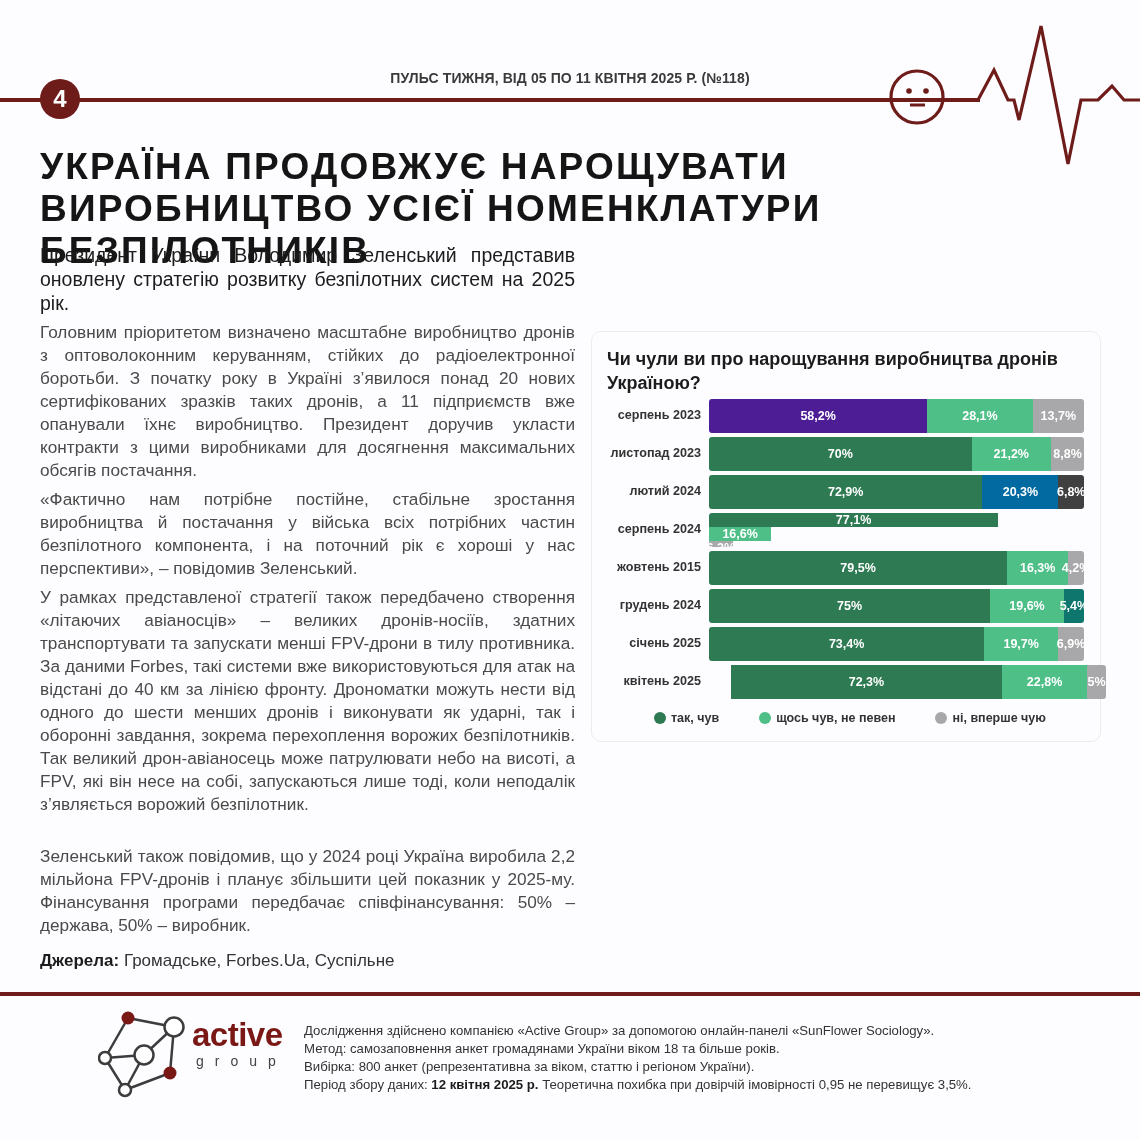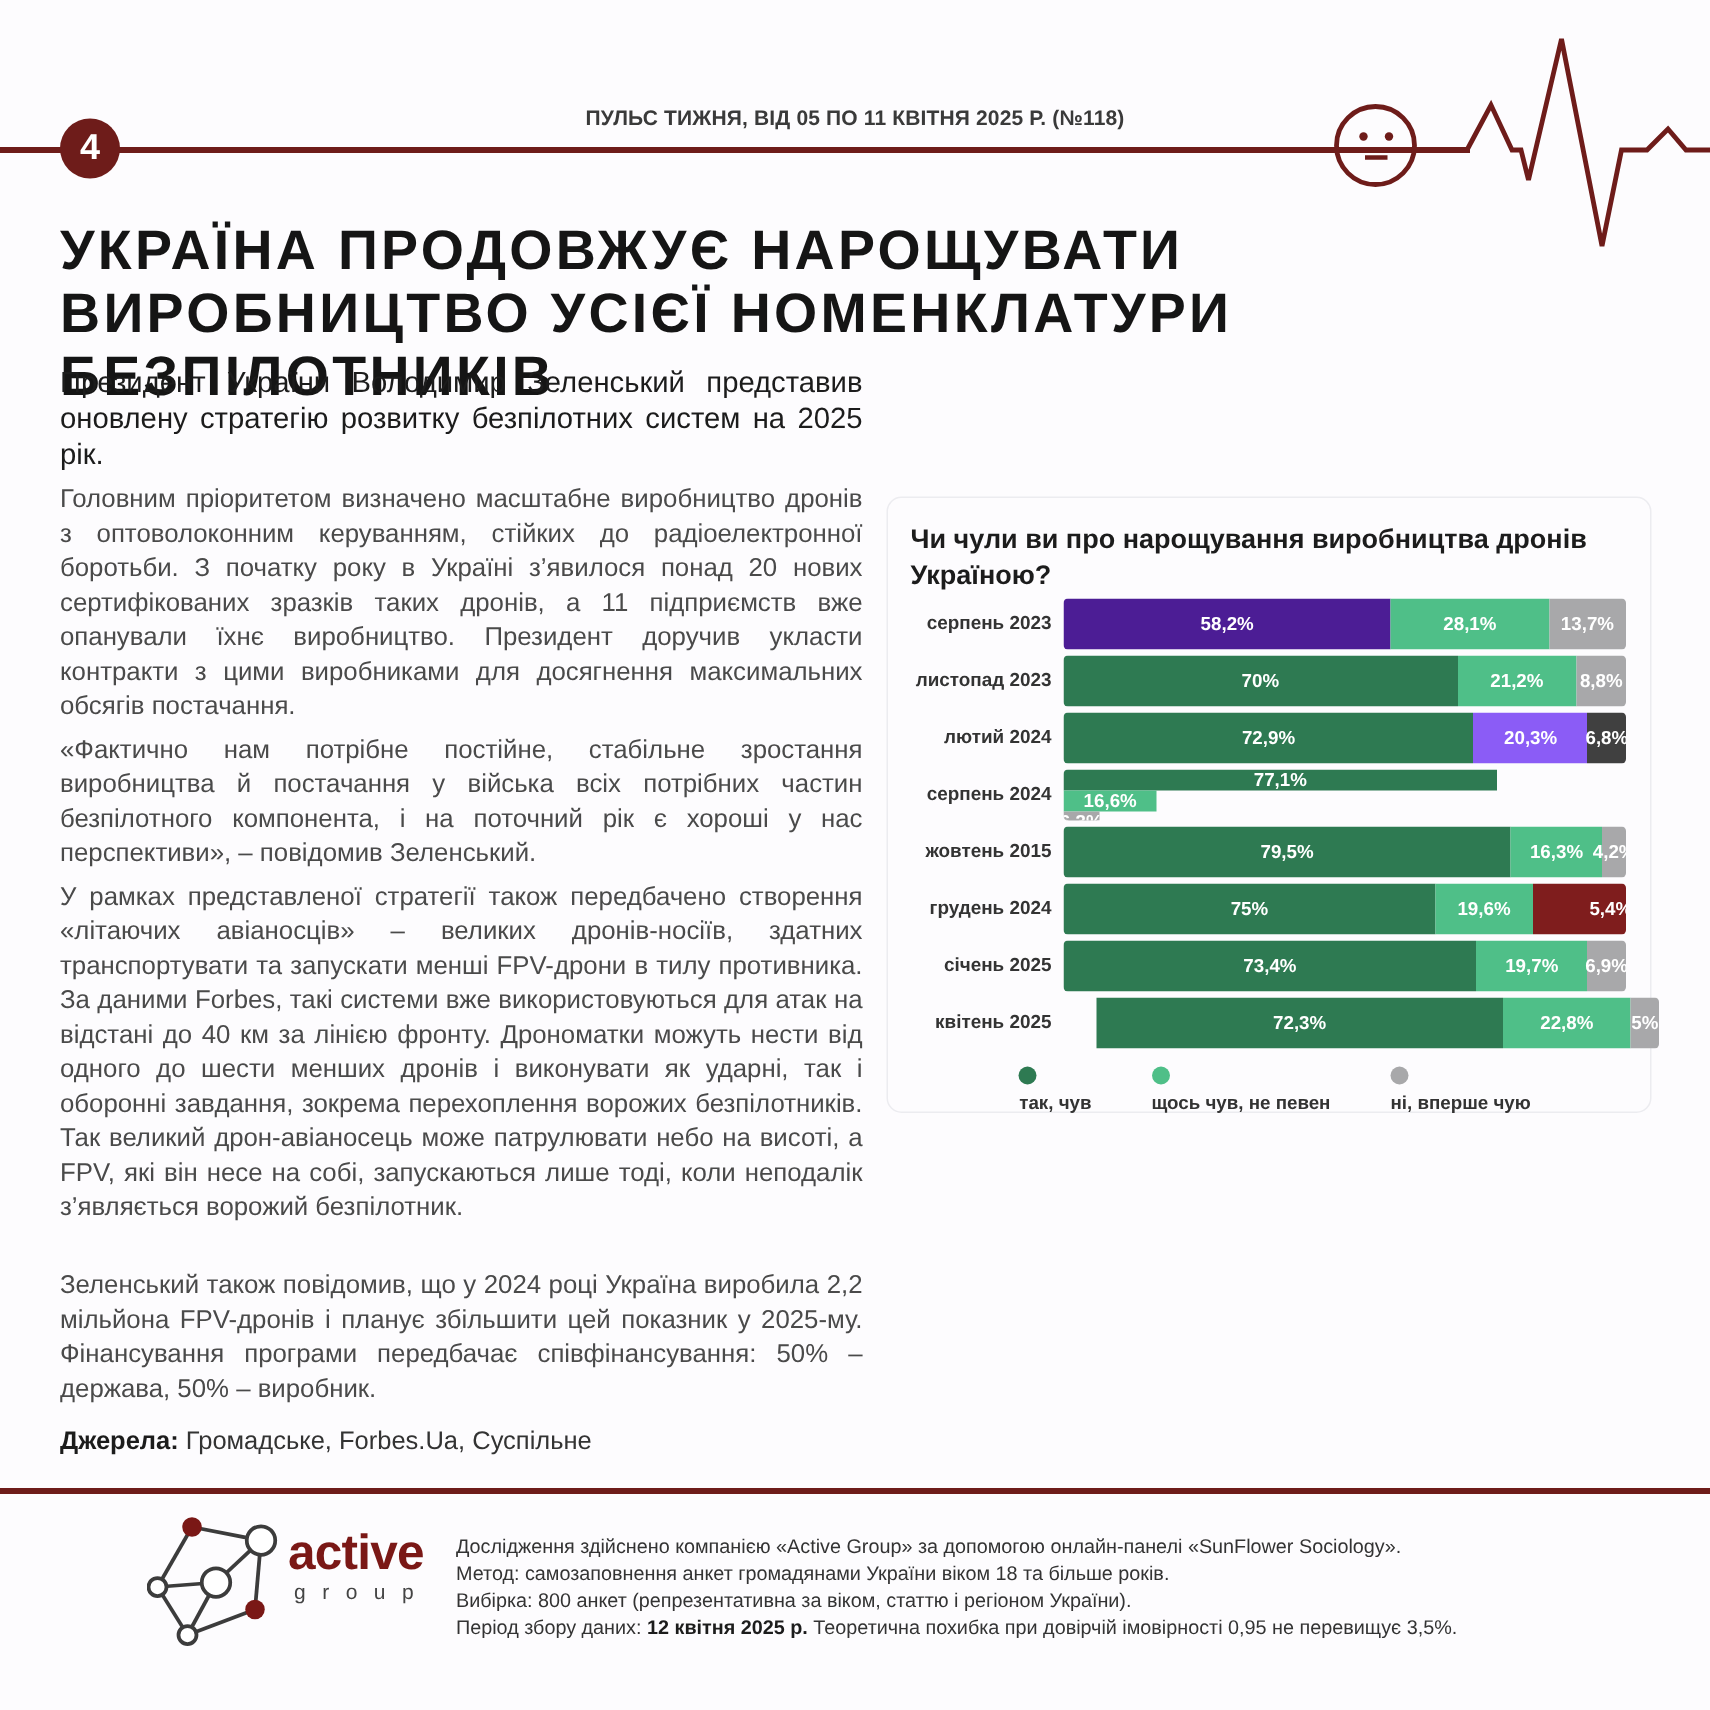--- a/index.html
+++ b/index.html
@@ -17,21 +17,21 @@
   #p1{top:321px;} #p2{top:488px;} #p3{top:586px;} #p4{top:845px;}
   #sources{left:40px;top:951px;font-size:17px;color:#333;}
   #sources b{color:#1c1c1c;}
   
   #card{left:591px;top:331px;width:508px;height:409px;border:1px solid #ececf0;border-radius:10px;background:#fdfcfe;}
   #chart-title{left:607px;top:347px;width:480px;font-size:18px;line-height:24px;font-weight:bold;color:#1c1c1c;}
   .row-label{position:absolute;left:598px;width:103px;text-align:right;font-size:12.6px;color:#333;font-weight:bold;}
   .bar{position:absolute;left:709px;width:375px;height:34px;border-radius:3px;overflow:hidden;display:flex;}
   .seg{height:100%;display:flex;align-items:center;justify-content:center;color:#fff;font-size:12.5px;font-weight:bold;white-space:nowrap;overflow:visible;}
   #legend{left:600px;top:711px;width:500px;display:flex;justify-content:center;gap:40px;font-size:12.5px;font-weight:bold;color:#333;}
-  .leg-item{display:flex;gap:5px;flex-direction:column;}
+  .leg-item{display:flex;align-items:center;gap:5px;}
   .dot{width:12px;height:12px;border-radius:50%;display:inline-block;}
   
   #ftr-line{left:0;top:992px;width:1140px;height:4px;background:#6e1c1a;}
   #logo{left:98px;top:1010px;}
   #logo-active{left:192px;top:1016px;font-size:33px;font-weight:bold;color:#7a1816;letter-spacing:-0.5px;}
   #logo-group{left:196px;top:1053px;font-size:14px;color:#444;letter-spacing:11px;}
   #method{left:304px;top:1022px;width:820px;font-size:13.2px;line-height:18px;color:#333;}
   #method b{font-weight:bold;color:#1c1c1c;}
 </style>
 </head>
@@ -88,21 +88,21 @@
       </div>
       <div class="seg" style="width: 8.8%; background: rgb(168, 168, 170);">
         <span>8,8%</span>
       </div>
     </div>
     <div class="row-label" style="top: 484px;">лютий 2024</div>
     <div class="bar" style="top: 475px;">
       <div class="seg" style="width: 72.9%; background: rgb(46, 122, 82);">
         <span>72,9%</span>
       </div>
-      <div class="seg" style="width: 20.3%; background: #8b5cf6; text-align: center;">
+      <div class="seg" style="width: 20.3%; background: #0369a1; text-align: center;">
         <span>20,3%</span>
       </div>
       <div class="seg" style="width: 6.8%; background: #404040;">
         <span>6,8%</span>
       </div>
     </div>
     <div class="row-label" style="top: 522px;">серпень 2024</div>
     <div class="bar" style="top: 513px; flex-direction: column;">
       <div class="seg" style="width: 77.1%; background: rgb(46, 122, 82);">
         <span>77,1%</span>
@@ -127,21 +127,21 @@
       </div>
     </div>
     <div class="row-label" style="top: 598px;">грудень 2024</div>
     <div class="bar" style="top: 589px;">
       <div class="seg" style="width: 75%; background: rgb(46, 122, 82);">
         <span>75%</span>
       </div>
       <div class="seg" style="width: 19.6%; background: rgb(79, 191, 136);">
         <span>19,6%</span>
       </div>
-      <div class="seg" style="width: 5.4%; background: #7f1d1d; padding-left: 42px;">
+      <div class="seg" style="width: 5.4%; background: #0f766e;">
         <span>5,4%</span>
       </div>
     </div>
     <div class="row-label" style="top: 636px;">січень 2025</div>
     <div class="bar" style="top: 627px;">
       <div class="seg" style="width: 73.4%; background: rgb(46, 122, 82);">
         <span>73,4%</span>
       </div>
       <div class="seg" style="width: 19.7%; background: rgb(79, 191, 136);">
         <span>19,7%</span>

